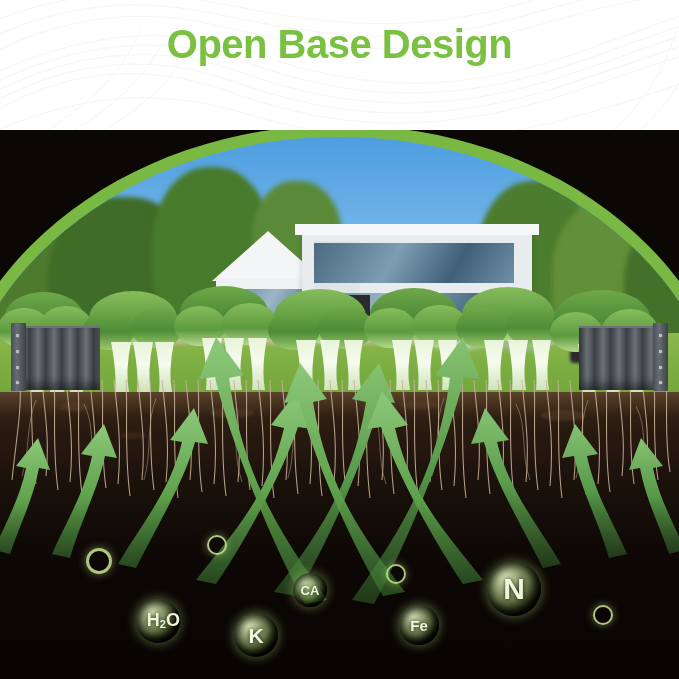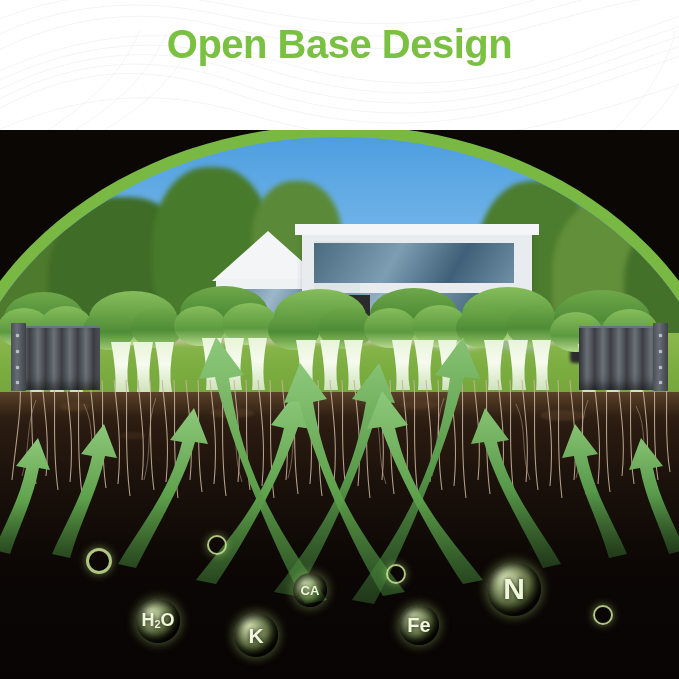--- a/index.html
+++ b/index.html
@@ -376,34 +376,34 @@
   </div>
 
   <div>
     <div class="ring" style="left:86px;top:548px;width:20px;height:20px;"></div>
     <div class="ring" style="left:207px;top:535px;width:16px;height:16px;border-width:2.5px;"></div>
     <div class="ring" style="left:386px;top:564px;width:16px;height:16px;border-width:2.5px;"></div>
     <div class="ring" style="left:593px;top:605px;width:16px;height:16px;border-width:2.5px;"></div>
   </div>
 
   <div>
-    <div class="bubble" style="left:136px;top:599px;width:44px;height:44px;">
+    <div class="bubble" style="left:136px;top:599px;width:44px;height:44px;justify-content:flex-end;">
       <span style="font-size:18px;">H<sub>2</sub>O</span>
     </div>
 
     <div class="bubble" style="left:234px;top:613px;width:44px;height:44px;">
       <span style="font-size:21px;">K</span>
     </div>
 
     <div class="bubble" style="left:293px;top:573px;width:34px;height:34px;">
       <span style="font-size:13px;">CA</span>
     </div>
 
     <div class="bubble" style="left:399px;top:605px;width:40px;height:40px;">
-      <span style="font-size:20px;">Fe</span>
+      <span style="font-size:15px;">Fe</span>
     </div>
 
     <div class="bubble" style="left:487px;top:562px;width:54px;height:54px;">
       <span style="font-size:30px;">N</span>
     </div>
   </div>
 
 </div>
 
 </body></html>

